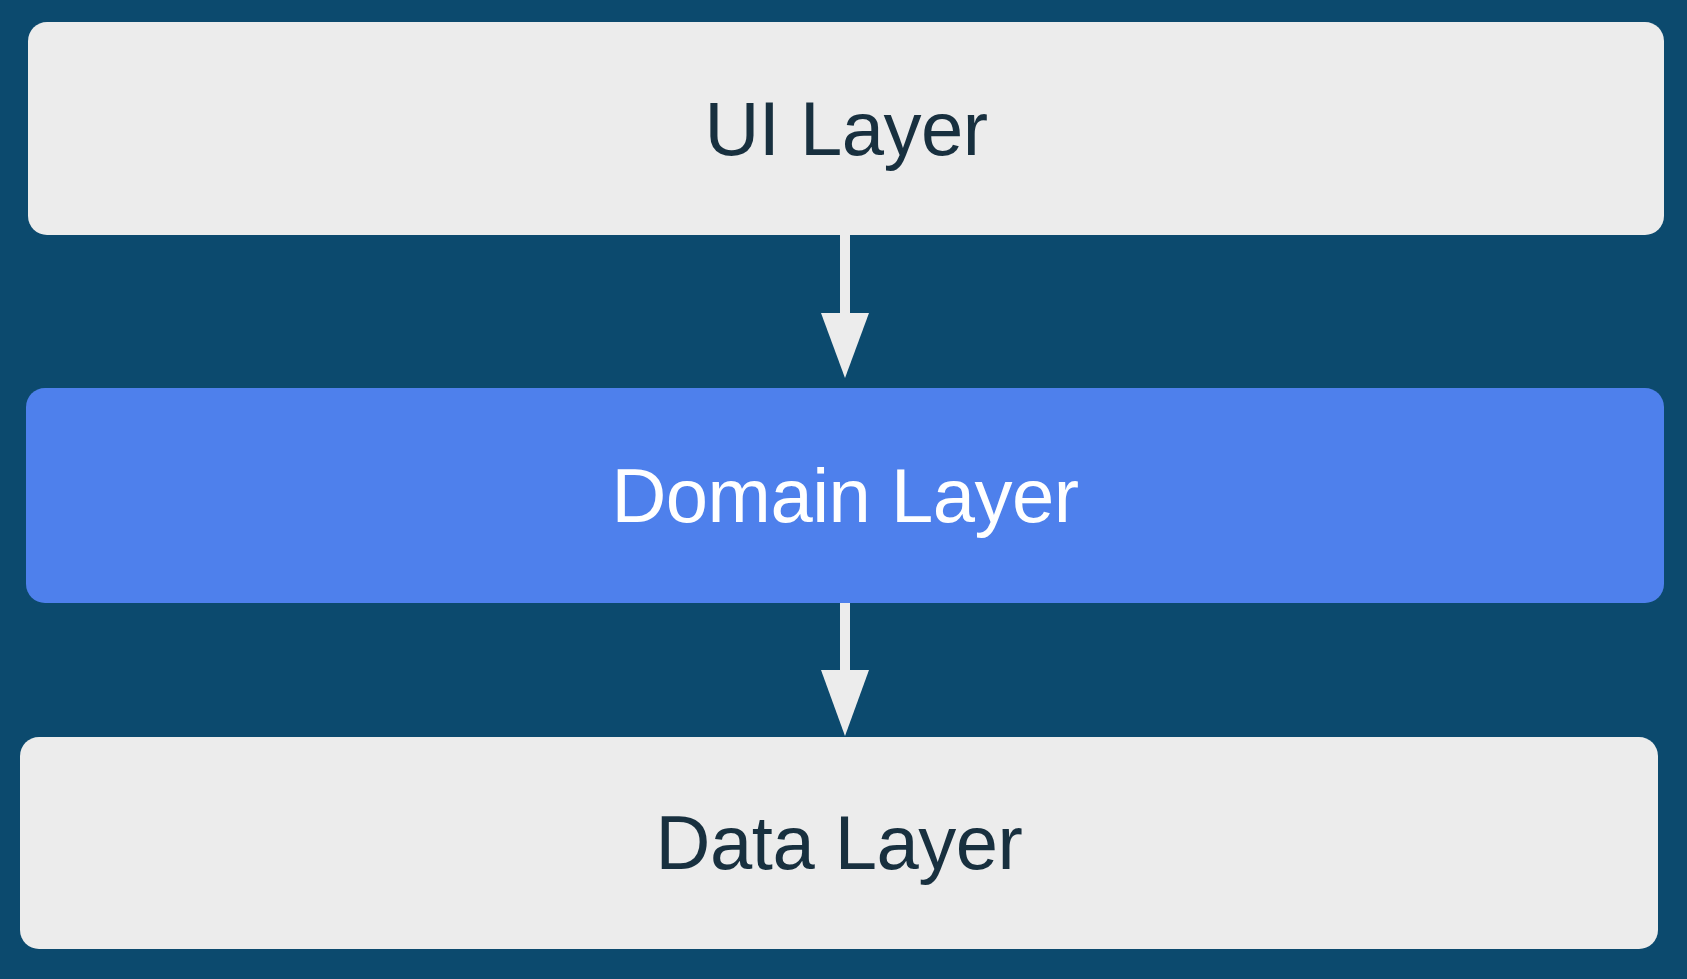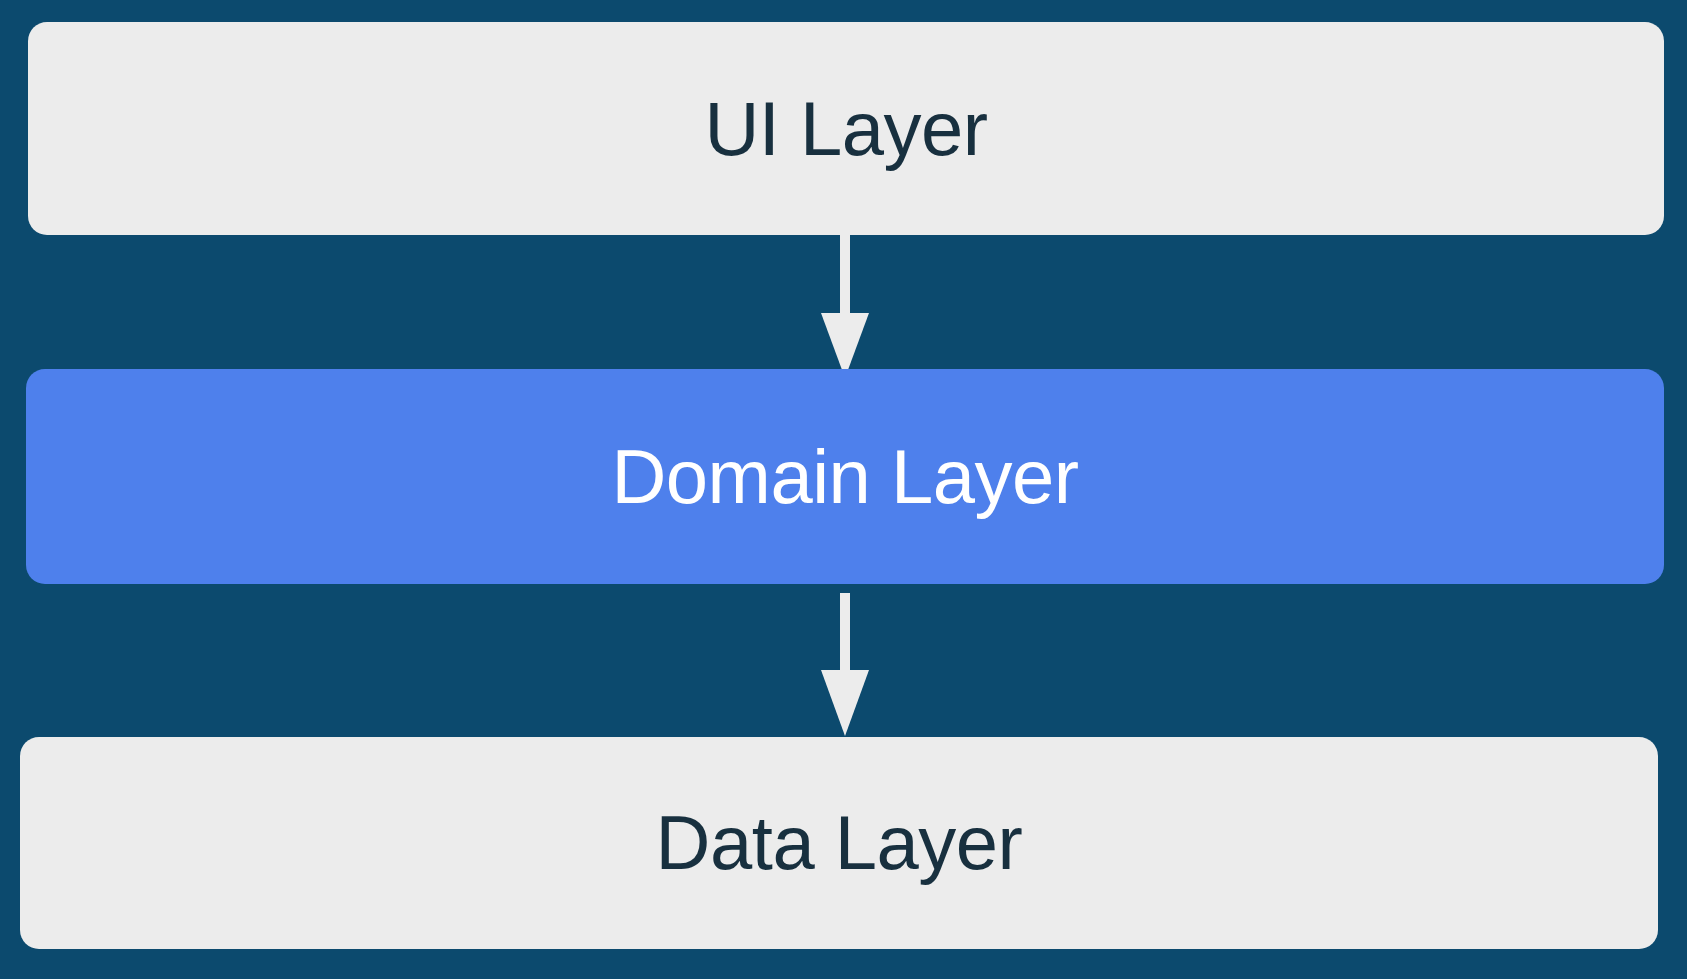--- a/index.html
+++ b/index.html
@@ -46,21 +46,21 @@
     top: 22px;
     width: 1636px;
     height: 213px;
     background: #ececec;
   }
   #node-ui-layer .layer-label { color: #18303f; }
 
   
   #node-domain-layer {
     left: 26px;
-    top: 369px;
+    top: 388px;
     width: 1638px;
     height: 215px;
     background: #4e80ec;
   }
   #node-domain-layer .layer-label { color: #ffffff; }
 
   
   #node-data-layer {
     left: 20px;
     top: 737px;

